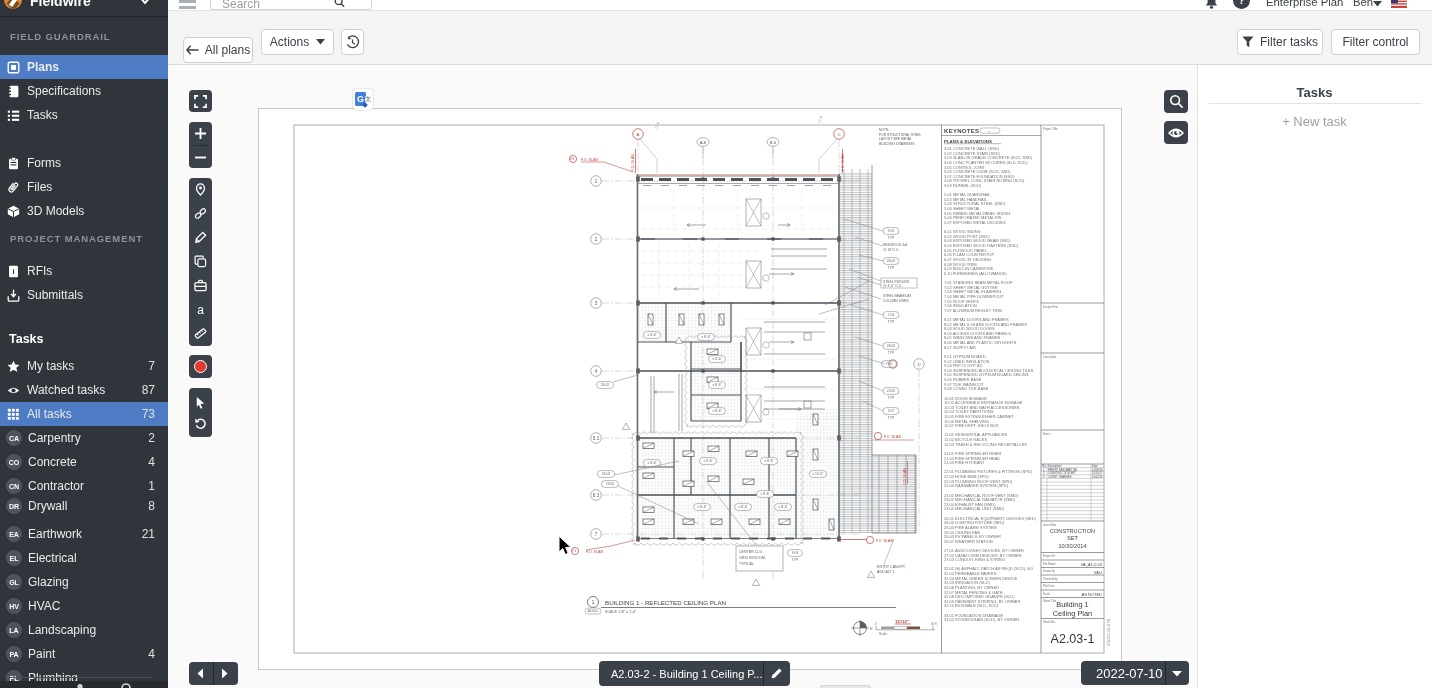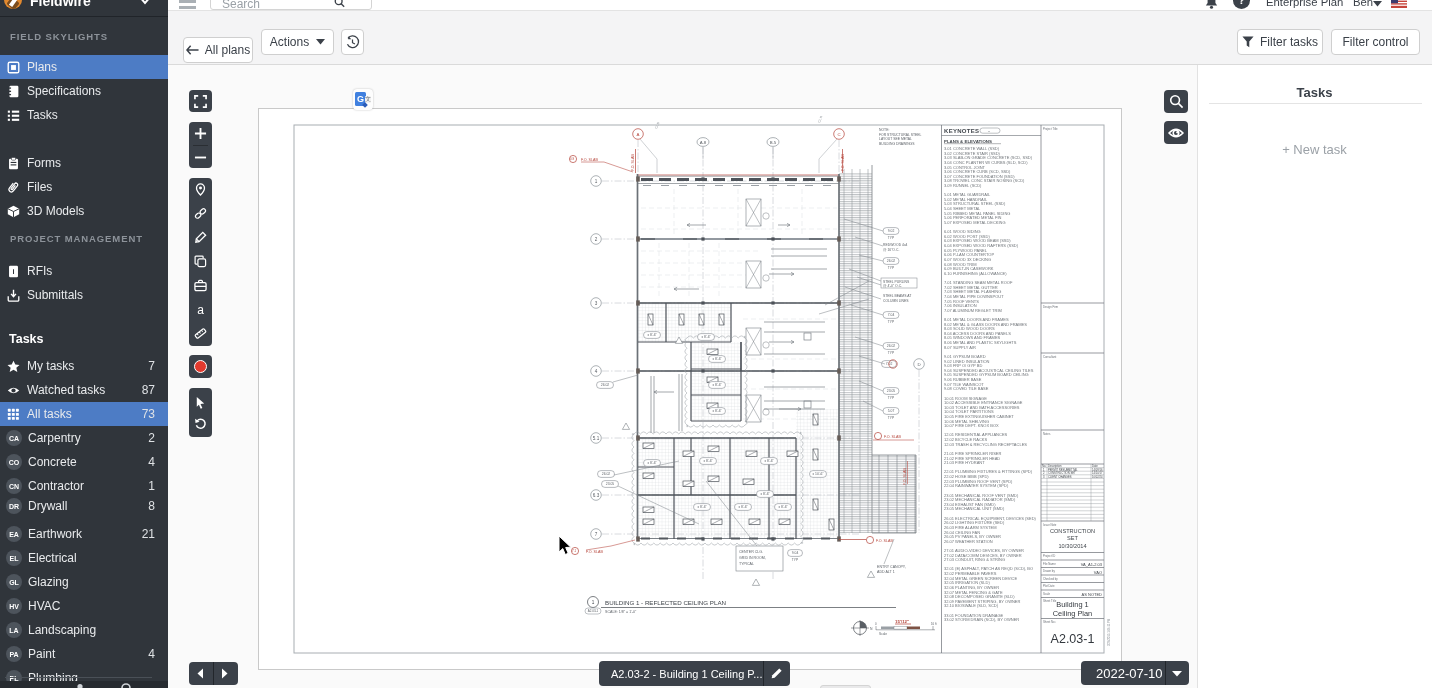--- a/index.html
+++ b/index.html
@@ -25,23 +25,23 @@
  <div class="abs" style="left:4px;top:8px;width:10px;height:9px;background:#7a4c1e;border-radius:2px;transform:rotate(40deg);"></div>
  <div class="abs" style="left:8px;top:4px;width:4px;height:12px;background:#fff;transform:rotate(35deg);"></div>
 </div>
 
 <div class="abs" style="left:30px;top:-7px;color:#fff;font-size:14px;font-weight:bold;">Fieldwire</div>
 
 <svg class="abs" style="left:137px;top:-6px;" width="16" height="12" viewBox="0 0 16 12">
       <path d="M2 2 L8 9 L14 2" fill="none" stroke="#fff" stroke-width="2"></path>
     </svg>
 
-<div class="seclabel" style="top:31px;">FIELD SKYLIGHTS</div>
-
-<div class="navitem" style="top:55px;background:#4d7cc5;"><span class="ic"><svg width="13" height="13" viewBox="0 0 16 16">
+<div class="seclabel" style="top:31px;">FIELD GUARDRAIL</div>
+
+<div class="navitem" style="top:55px;background:#4d7cc5;font-weight:bold;"><span class="ic"><svg width="13" height="13" viewBox="0 0 16 16">
           <rect x="1.5" y="1.5" width="13" height="13" rx="2" fill="none" stroke="#fff" stroke-width="1.7"></rect>
           <rect x="5" y="5" width="6" height="6" fill="#fff"></rect>
         </svg></span>Plans</div>
 
 <div class="navitem" style="top:79px;text-align:center;"><span class="ic"><svg width="13" height="13" viewBox="0 0 16 16">
           <rect x="3" y="1" width="11" height="14" rx="1.5" fill="#fff"></rect>
           <rect x="2" y="3" width="3" height="1.6" fill="#30353b"></rect>
           <rect x="2" y="7" width="3" height="1.6" fill="#30353b"></rect>
           <rect x="2" y="11" width="3" height="1.6" fill="#30353b"></rect>
         </svg></span>Specifications</div>
@@ -877,17 +877,17 @@
 <svg class="abs" style="left:1172px;top:671px;" width="10" height="6" viewBox="0 0 10 6">
       <path d="M0 0 L10 0 L5 5.5 Z" fill="#fff"></path>
     </svg>
 
 <div class="abs" style="left:1197px;top:65px;width:235px;height:623px;background:#fff;border-left:1px solid #e2e2e2;box-sizing:border-box;"></div>
 
 <div class="abs" style="left:1197px;top:85px;width:235px;text-align:center;color:#3b4149;font-size:13px;font-weight:bold;">Tasks</div>
 
 <div class="abs" style="left:1209px;top:103px;width:213px;height:1px;background:#e4e4e4;"></div>
 
-<div class="abs" style="left:1197px;top:114px;width:235px;text-align:center;color:#9ba1a7;font-size:13px;margin-top:28px;">+ New task</div>
+<div class="abs" style="left:1197px;top:114px;width:235px;text-align:center;color:#9ba1a7;font-size:13px;">+ New task</div>
 
 <svg class="abs" style="left:558px;top:535px;" width="15" height="22" viewBox="0 0 15 22">
       <path d="M1 1 L1 17 L4.8 13.6 L7.3 19.5 L10.2 18.3 L7.7 12.5 L12.8 12.2 Z" fill="#000" stroke="#fff" stroke-width="1"></path>
     </svg>
 </div>
 </body></html>

